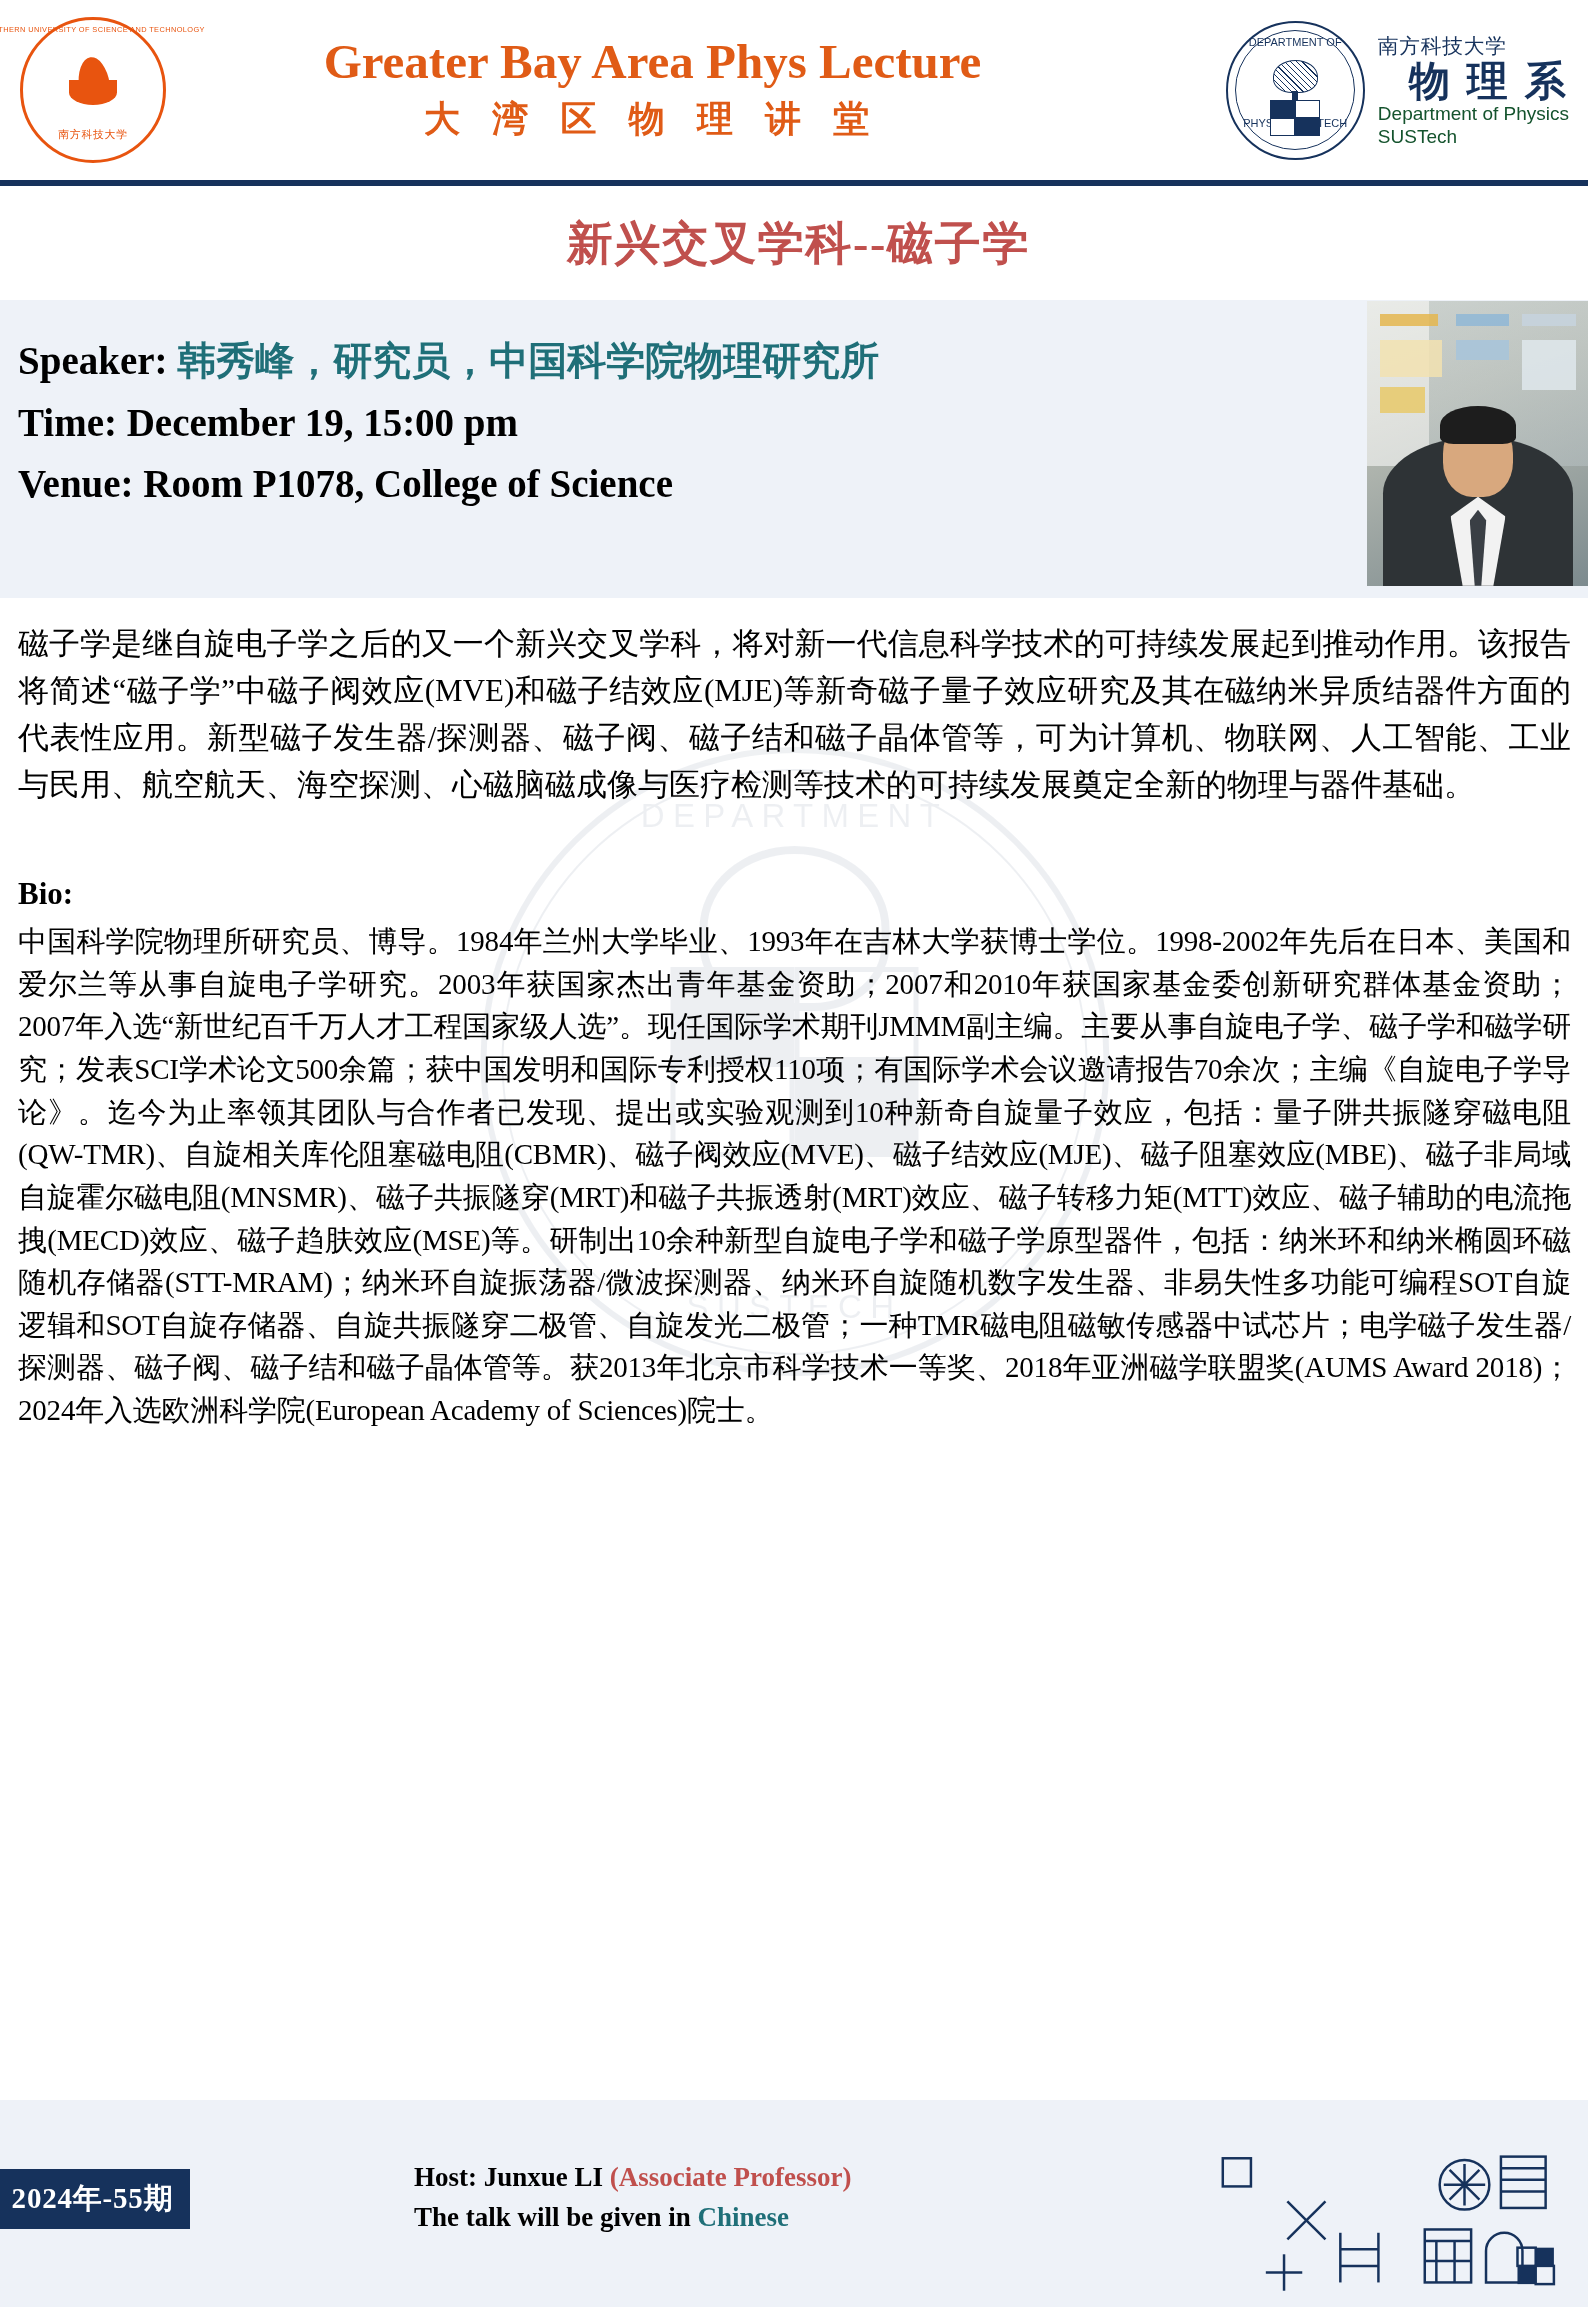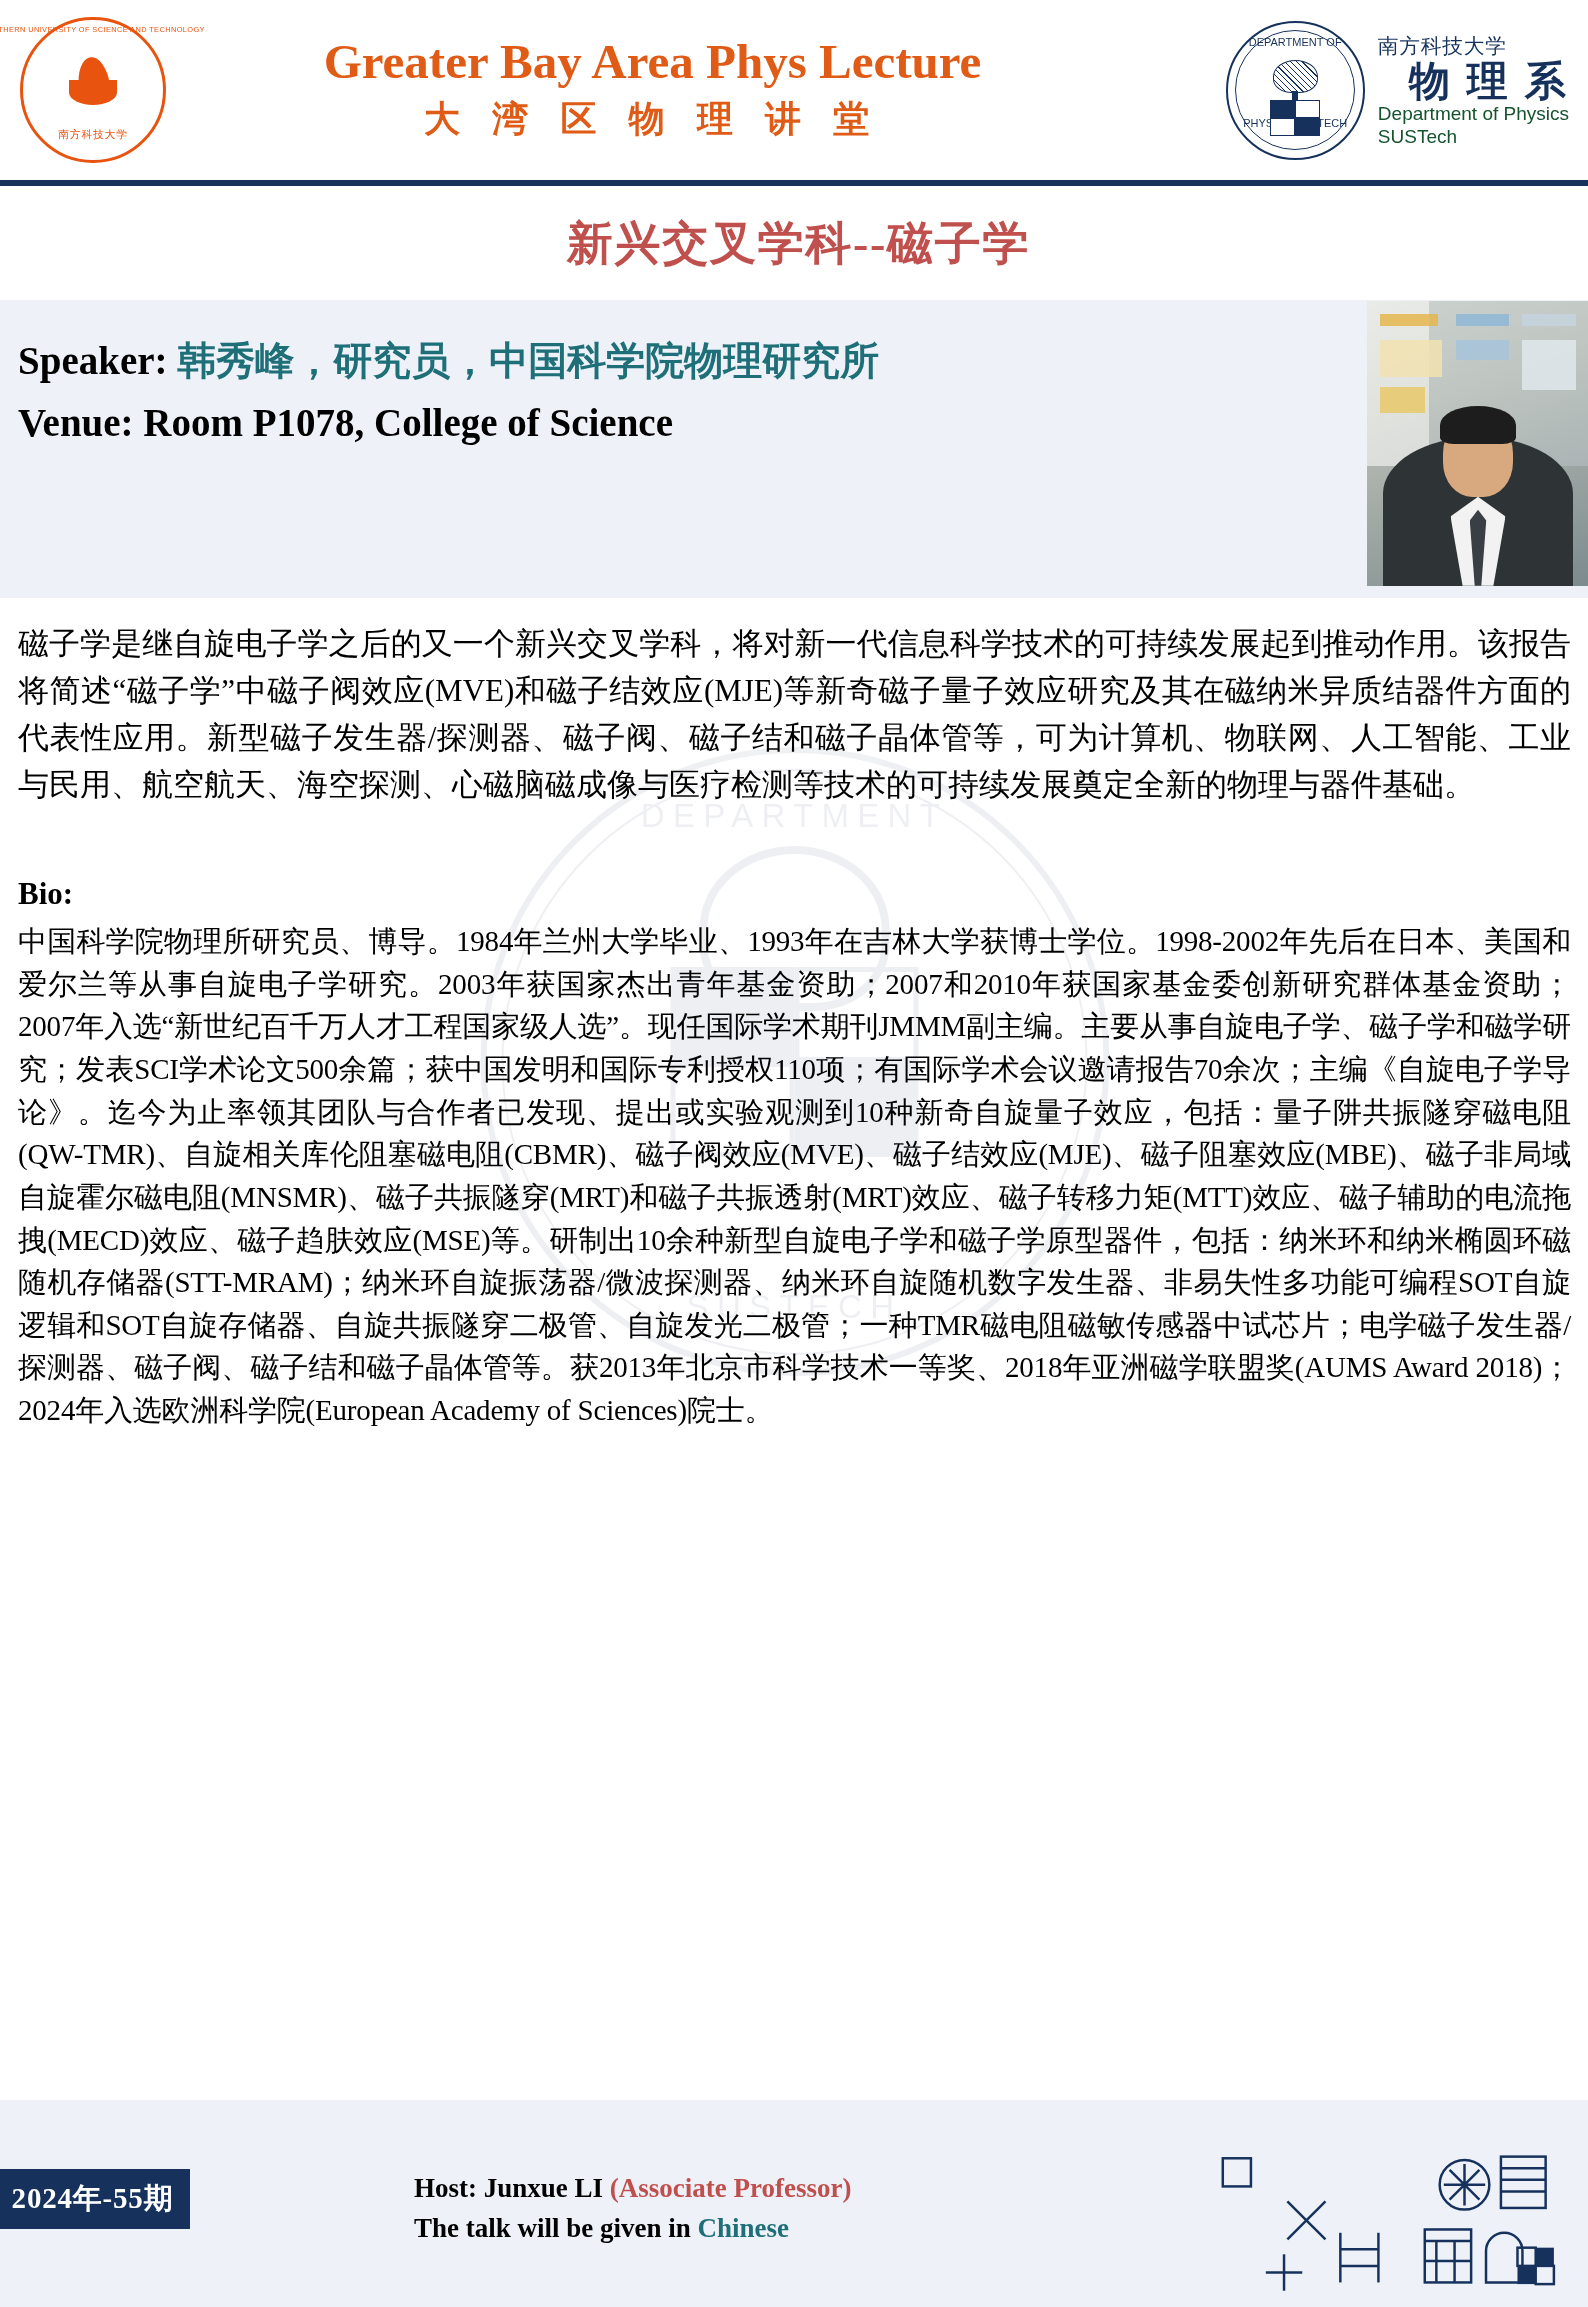--- a/index.html
+++ b/index.html
@@ -342,21 +342,21 @@
     background: #16325c;
     color: #ffffff;
     font-size: 29px;
     font-weight: bold;
     padding: 10px 16.5px 10px 11.6px;
     letter-spacing: 0.8px;
   }
   .host-block {
     position: absolute;
     left: 414px;
-    bottom: 58px;
+    bottom: 69px;
     font-size: 27px;
     line-height: 1.48;
     font-weight: bold;
     color: #000;
   }
   .host-block .paren { color: #c0504d; }
   .host-block .teal { color: #1f6f78; }
   .footer-deco {
     position: absolute;
     right: 25px;
@@ -410,20 +410,24 @@
 </div>
 <div class="header-rule"></div>
 
 <div class="lecture-title">新兴交叉学科--磁子学</div>
 
 <div class="info-band">
   <div class="info-lines">
     <div>
       <span class="lbl">Speaker:</span>
       <span class="teal">韩秀峰，研究员，中国科学院物理研究所</span>
+    </div>
+    <div>
+      <span class="lbl">Time:</span>
+      <span class="lbl">December 19, 15:00 pm</span>
     </div>
     <div>
       <span class="lbl">Venue:</span>
       <span class="lbl">Room P1078, College of Science</span>
     </div>
   </div>
 
   <div class="speaker-photo">
     <div class="photo-poster">
       <div class="blk b1"></div>

